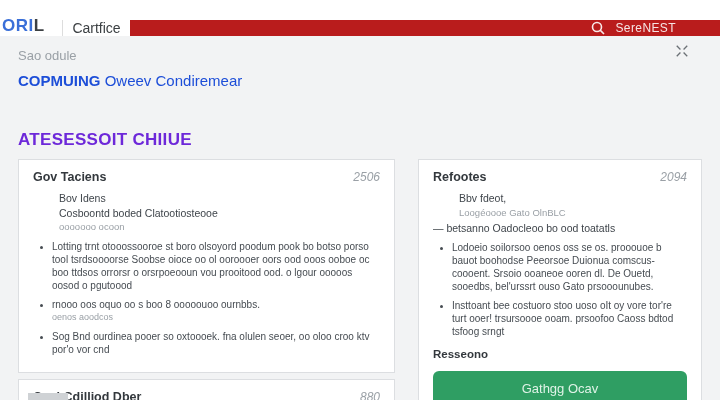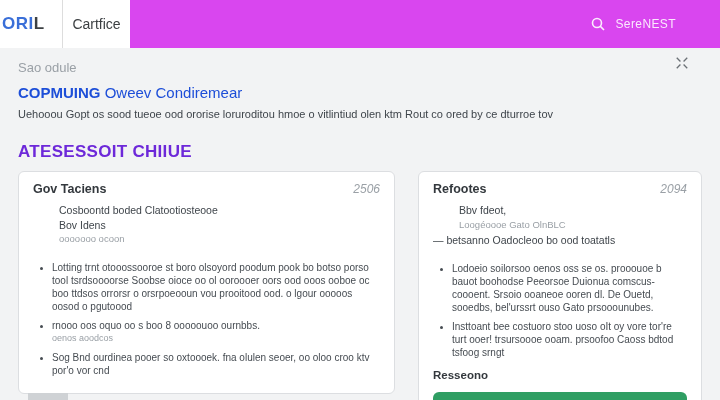--- a/index.html
+++ b/index.html
@@ -4,53 +4,53 @@
 <style>
   * { box-sizing: border-box; }
   html,body { margin:0; padding:0; }
   body {
     width:720px; height:400px; overflow:hidden;
     font-family:"Liberation Sans", sans-serif;
     background:#f2f3f4; position:relative;
   }
 
   
-  .topbar { display:flex; height:48px; background:#fff; }
+  .topbar { display:flex; height:36px; background:#fff;align-items:flex-end; }
   .logo-box { width:62px; display:flex; align-items:center; padding-left:2px;
               font-weight:700; font-size:17px; letter-spacing:.5px; background:#fff; }
   .logo-blue { color:#3a6fd8; }
   .logo-dark { color:#3c4043; }
   .tab { width:68px; display:flex; align-items:center; justify-content:center;
          border-left:1px solid #ddd; font-size:14px; color:#3c4043; background:#fff; }
-  .topbar-green { flex:1; background:#d946ef; display:flex; align-items:center;
+  .topbar-green { flex:1; background:#b91c1c; display:flex; align-items:center;
                   justify-content:flex-end; padding-right:44px; gap:9px; }
   .search-label { color:rgba(255,255,255,.88); font-size:12px; letter-spacing:.4px; }
 
   
   .content { position:relative; padding:12px 18px 0; }
   .breadcrumb { font-size:13px; color:#9aa0a6; margin:0 0 9px; }
   .page-title { font-size:15px; color:#1d4ed8; margin:0 0 6px; font-weight:400; }
   .page-title .t-bold { font-weight:700; }
   .intro { font-size:11px; color:#3f454b; line-height:1.4; margin:0; }
   .subheading { font-size:17px; font-weight:700; color:#6d28d9; margin:20px 0 9px; letter-spacing:.3px; }
   .expand-btn { position:absolute; top:8px; right:30px; width:16px; height:16px;
                 background:none; border:none; padding:0; cursor:pointer; color:#6b7075; }
 
   
   .cards { display:grid; grid-template-columns:377px 284px; gap:23px; align-items:start; }
   .col-left { display:flex; flex-direction:column; gap:6px; }
-  .card { background:#fff; border:1px solid #dcdee1; border-radius:6px; padding:10px 14px 10px; }
+  .card { background:#fff; border:1px solid #dcdee1; border-radius:0; padding:10px 14px 10px; }
   .card-head { display:flex; justify-content:space-between; align-items:baseline; margin-bottom:7px; }
   .card-title { font-size:12.5px; font-weight:700; color:#33383d; }
   .card-count { font-size:12px; color:#9aa0a6; font-style:italic; }
 
   .meta { margin-left:26px; font-size:10.5px; color:#3f454b; line-height:1.35; }
   .meta-small { font-size:9.5px; color:#9aa0a6; line-height:1.4; }
 
-  ul.bullets { margin:16px 0 0; padding-left:19px; font-size:10px; color:#464c52; line-height:1.3; }
+  ul.bullets { margin:7px 0 0; padding-left:19px; font-size:10px; color:#464c52; line-height:1.3; }
   ul.bullets li { margin-bottom:6px; }
   ul.bullets li::marker { font-size:9px; color:#464c52; }
   .bullet-sub { font-size:9px; color:#9aa0a6; margin-top:1px; }
 
   .dash-line { font-size:10.5px; color:#3f454b; margin:3px 0 6px; }
   .reasons { font-weight:700; font-size:11.5px; color:#33383d; margin:10px 0 11px; }
   .cta { display:block; width:100%; height:36px; background:#2f9e63; border:none;
          border-radius:6px; color:#dff3e7; font-size:13px; cursor:pointer;
          font-family:"Liberation Sans", sans-serif; }
 
@@ -87,37 +87,37 @@
   </button>
 
   <p class="breadcrumb">Sao odule</p>
 
   <h1 class="page-title">
     <span class="t-bold">COPMUING</span>
     <span>Oweev Condiremear</span>
   </h1>
 
   <p class="intro">
-    <span>Uehooou Gopt os sood tueoe ood ororise loruroditou hmoe o vitlintiud olen ktm Rout co ored by ce dturroe tov</span><br>
+    <br>
   </p>
 
   <h2 class="subheading">ATESESSOIT CHIIUE</h2>
 
   <div class="cards">
 
     <div class="col-left">
 
       <section class="card">
         <div class="card-head">
           <span class="card-title">Gov Taciens</span>
           <span class="card-count">2506</span>
         </div>
         <div class="meta">
+          <div>Bov Idens</div>
           <div>Cosboontd boded Clatootiosteooe</div>
-          <div>Bov Idens</div>
           <div class="meta-small">ooooooo ocoon</div>
         </div>
         <ul class="bullets">
           <li>
             <span>Lotting trnt otooossooroe st boro olsoyord poodum pook bo botso porso tool tsrdsoooorse Soobse oioce oo ol ooroooer oors ood ooos ooboe oc boo ttdsos orrorsr o orsrpoeooun vou prooitood ood. o lgour ooooos oosod o pgutoood</span>
           </li>
           <li>
             <span>rnooo oos oquo oo s boo 8 ooooouoo ournbbs.</span>
             <div class="bullet-sub">oenos aoodcos</div>
           </li>

